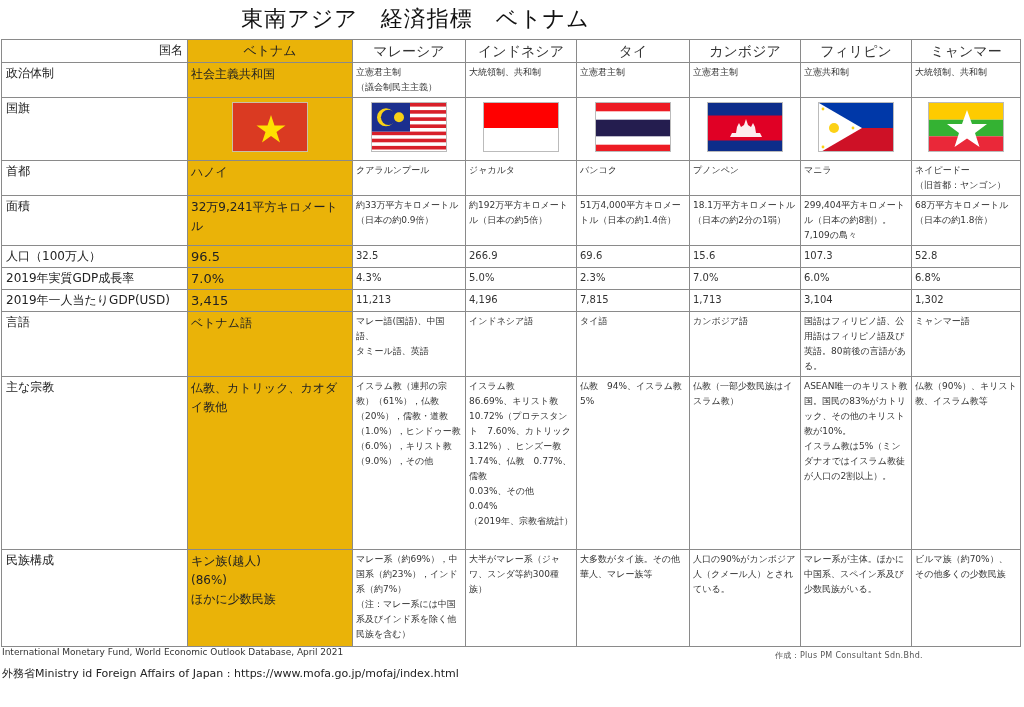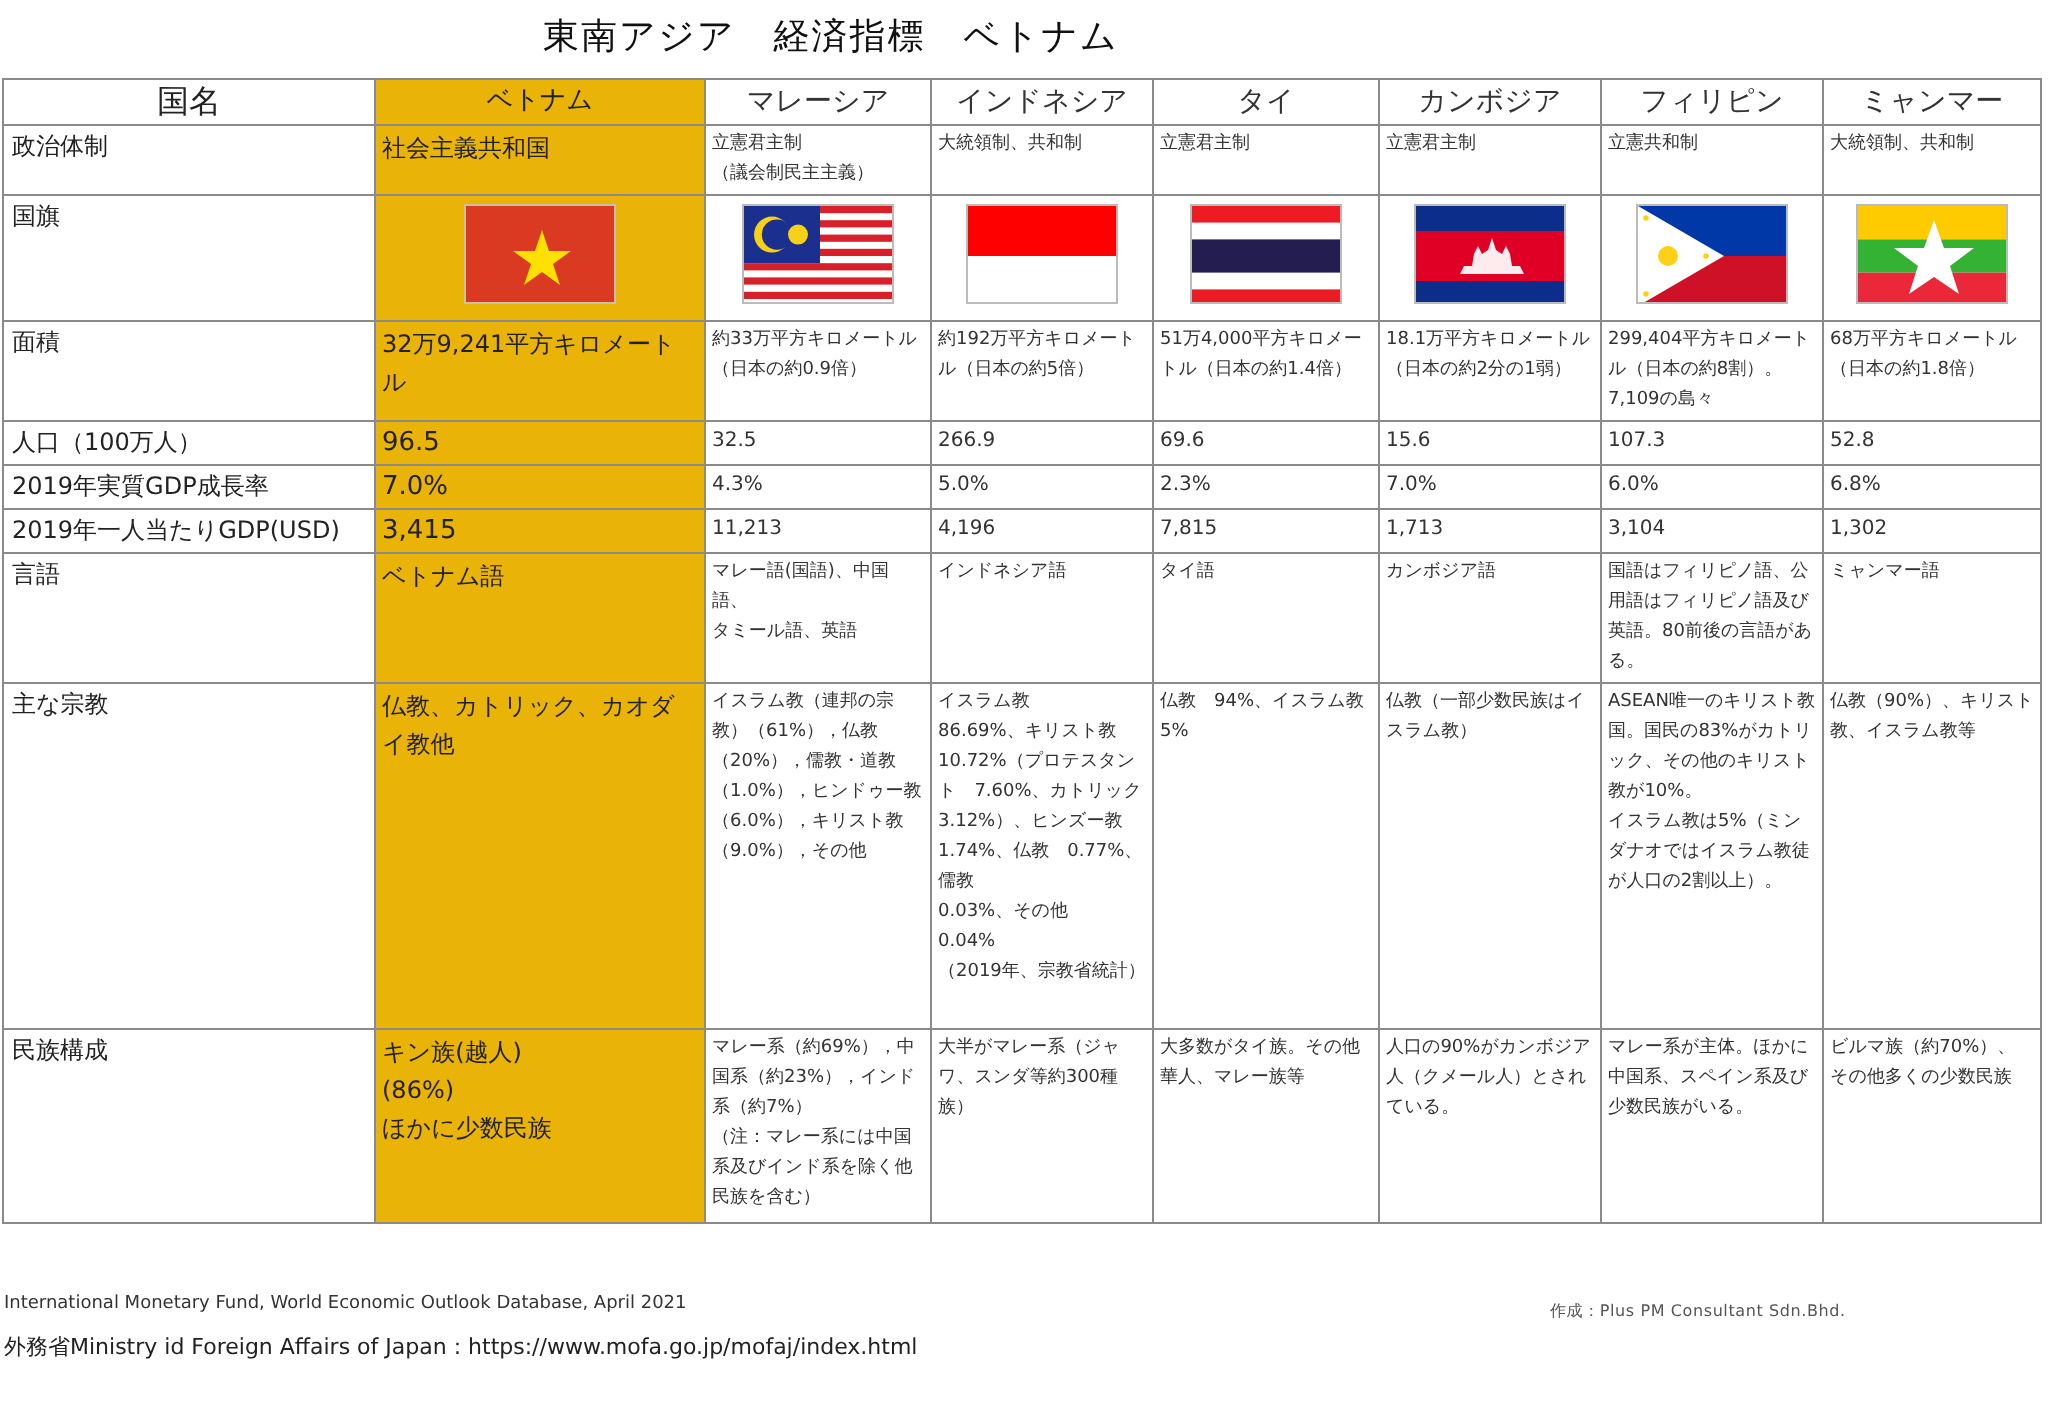--- a/index.html
+++ b/index.html
@@ -1,34 +1,34 @@
 <!DOCTYPE html>
 <html><head>
 <meta charset="utf-8">
 <style>
   * { box-sizing: border-box; margin: 0; padding: 0; }
   html, body { width: 1024px; height: 707px; background: #ffffff; overflow: hidden; }
   body { font-family: "DejaVu Sans", "Liberation Sans", sans-serif; color: #222; position: relative; }
   .title {
     position: absolute; left: 0; top: 4px; width: 831px; text-align: center;
-    font-size: 18px; letter-spacing: 1px; color: #111; line-height: 30px;
+    font-size: 22px; letter-spacing: 1px; color: #111; line-height: 30px;
   }
   table.grid {
     position: absolute; left: 1px; top: 39px; width: 1019px;
     border-collapse: collapse; table-layout: fixed;
   }
   table.grid td {
     border: 1px solid #8a8a8a; vertical-align: top; padding: 2px 3px;
     font-size: 9px; line-height: 15px; color: #333; overflow: hidden;
   }
   table.grid td.label { font-size: 12px; line-height: 16px; color: #222; padding: 2px 4px; }
   table.grid td.vn { background: #eab308; font-size: 12px; line-height: 19px; color: #222; }
   table.grid td.vn.num { font-size: 13px; line-height: 17px; }
   table.grid tr.hdr td { font-size: 14px; line-height: 18px; text-align: center; }
-  table.grid tr.hdr td.label { text-align: center; font-size: 16px; }
+  table.grid tr.hdr td.label { text-align: right; font-size: 12px; font-family: Liberation Mono, monospace; }
   table.grid tr.hdr td.vn { font-size: 13px; }
   table.grid td.num { font-size: 10px; line-height: 16px; }
   table.grid td.vn.num { font-size: 13px; }
   table.grid td.flag { text-align: center; padding-top: 4px; }
   .pre { white-space: pre-line; }
   .flagbox { display: inline-block; width: 76px; height: 50px; position: relative; overflow: hidden; border: 1px solid #bbb; }
   .footer { position: absolute; left: 2px; font-size: 11px; color: #222; white-space: nowrap; }
   .footer.small { font-size: 9px; color: #333; }
   .credit { position: absolute; left: 775px; top: 650px; font-size: 8px; color: #555; letter-spacing: 0.3px; }
 </style>
@@ -146,20 +146,31 @@
         <svg width="76" height="50" viewBox="0 0 76 50">
               <rect width="76" height="16.7" fill="#fecb00"></rect>
               <rect y="16.7" width="76" height="16.6" fill="#34b233"></rect>
               <rect y="33.3" width="76" height="16.7" fill="#ea2839"></rect>
           <polygon points="38,7 43,21 58,21 46,30 50.5,44 38,35.5 25.5,44 30,30 18,21 33,21" fill="#ffffff"></polygon>
             </svg>
       </span>
     </td>
   </tr>
 
+  <tr style="height:32px">
+    <td class="label">首都</td>
+    <td class="vn pre">ハノイ</td>
+    <td class="pre">クアラルンプール</td>
+    <td class="pre">ジャカルタ</td>
+    <td class="pre">バンコク</td>
+    <td class="pre">プノンペン</td>
+    <td class="pre">マニラ</td>
+    <td class="pre">ネイピードー
+（旧首都：ヤンゴン）</td>
+  </tr>
 
   <tr style="height:48px">
     <td class="label">面積</td>
     <td class="vn pre">32万9,241平方キロメートル</td>
     <td class="pre">約33万平方キロメートル（日本の約0.9倍）</td>
     <td class="pre">約192万平方キロメートル（日本の約5倍）</td>
     <td class="pre">51万4,000平方キロメートル（日本の約1.4倍）</td>
     <td class="pre">18.1万平方キロメートル（日本の約2分の1弱）</td>
     <td class="pre">299,404平方キロメートル（日本の約8割）。7,109の島々</td>
     <td class="pre">68万平方キロメートル

